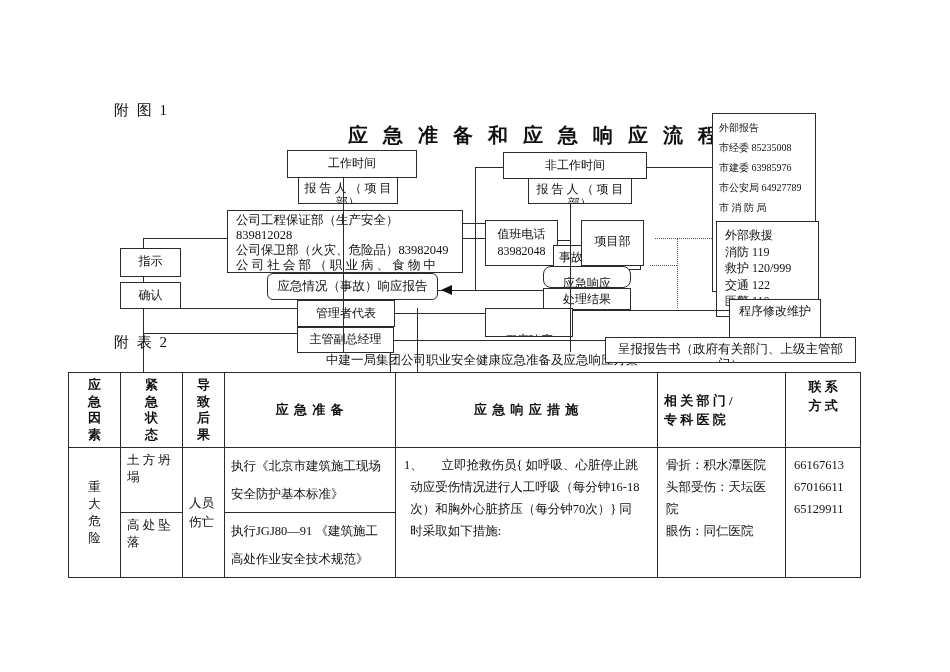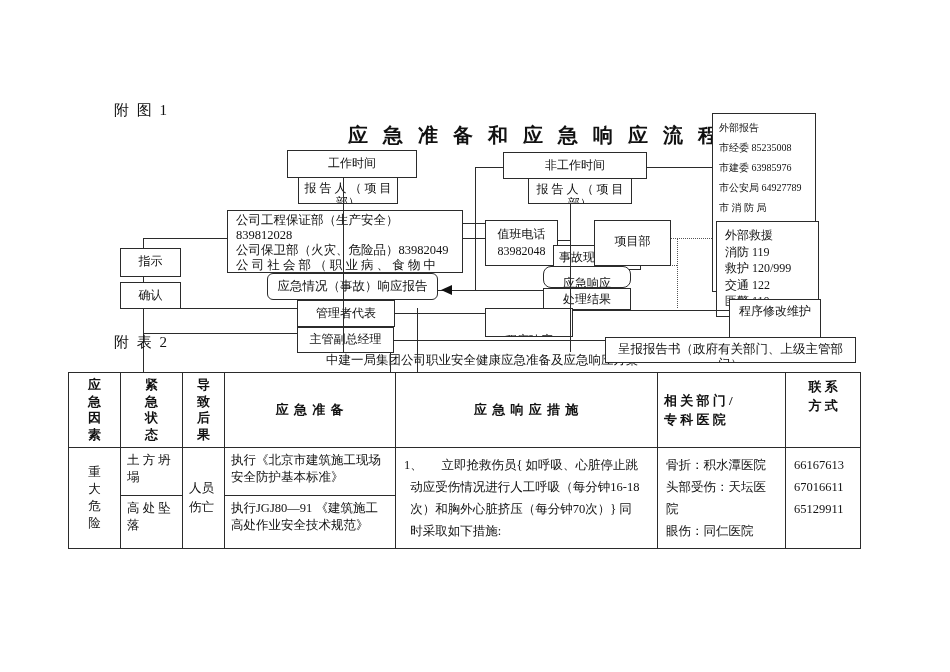--- a/index.html
+++ b/index.html
@@ -21,21 +21,21 @@
   .arrow-left{position:absolute;width:0;height:0;border-top:5px solid transparent;
               border-bottom:5px solid transparent;border-right:11px solid #111;z-index:3;}
   table.apx{position:absolute;left:68px;top:372px;border-collapse:collapse;table-layout:fixed;
             background:#fff;z-index:2;font-size:12.5px;color:#111;}
   table.apx td,table.apx th{border:1px solid #2b2b2b;vertical-align:top;padding:4px 6px;
             white-space:pre-wrap;font-weight:normal;overflow:hidden;box-sizing:border-box;}
   table.apx th{font-weight:bold;font-size:13px;}
   .vstack{text-align:center;vertical-align:middle !important;line-height:16.5px;}
   .hmid{vertical-align:middle !important;text-align:center;letter-spacing:1px;margin-left:35px;}
   .hleft{vertical-align:middle !important;text-align:left;line-height:19px;}
-  .lh17{line-height:17px;} .lh21{line-height:17px;} .lh22{line-height:22px;}
+  .lh17{line-height:17px;} .lh21{line-height:28px;} .lh22{line-height:22px;}
 </style>
 </head>
 <body>
 
 <div class="page">
 
   <div class="lbl" style="left:114px;top:101px;">附 图 1</div>
   <div class="flow-title">应 急 准 备 和 应 急 响 应 流 程 图</div>
   <div class="lbl" style="left:114px;top:333px;">附 表 2</div>
   <div class="caption">中建一局集团公司职业安全健康应急准备及应急响应方案</div>
@@ -77,21 +77,21 @@
 2560
 市交管局 66182487
 市疾病预防控制中心</div>
   <div class="node" style="left:227px;top:210px;width:236px;height:63px;font-size:12.5px;line-height:15px;padding:2px 8px;">公司工程保证部（生产安全）839812028
 公司保卫部（火灾、危险品）83982049
 公 司 社 会 部 （ 职 业 病 、 食 物 中
 毒）63811448</div>
   <div class="node center" style="left:485px;top:220px;width:73px;height:46px;line-height:17px;padding-top:5px;">值班电话
 83982048</div>
   <div class="node" style="left:553px;top:245px;width:88px;height:25px;padding:4px 2px 0 5px;">事故现场</div>
-  <div class="node center" style="left:594px;top:220px;width:77px;height:46px;padding-top:13px;">项目部</div>
+  <div class="node center" style="left:581px;top:220px;width:63px;height:46px;padding-top:13px;">项目部</div>
   <div class="node center" style="left:543px;top:266px;width:88px;height:22px;padding-top:9px;border-radius:8px;">应急响应</div>
   <div class="node center" style="left:543px;top:288px;width:88px;height:22px;padding-top:3px;">处理结果</div>
   <div class="node center" style="left:120px;top:248px;width:61px;height:29px;padding-top:5px;">指示</div>
   <div class="node center" style="left:120px;top:282px;width:61px;height:27px;padding-top:5px;">确认</div>
   <div class="node center" style="left:267px;top:273px;width:171px;height:27px;font-size:12.5px;padding-top:5px;border-radius:6px;">应急情况（事故）响应报告</div>
   <div class="node center" style="left:297px;top:300px;width:98px;height:27px;padding-top:5px;">管理者代表</div>
   <div class="node center" style="left:297px;top:327px;width:97px;height:26px;padding-top:4px;">主管副总经理</div>
   <div class="node center" style="left:485px;top:308px;width:88px;height:29px;padding-top:24px;">程序响应</div>
   <div class="node" style="left:716px;top:221px;width:103px;height:96px;line-height:16.5px;padding:5px 8px;">外部救援
 消防 119

